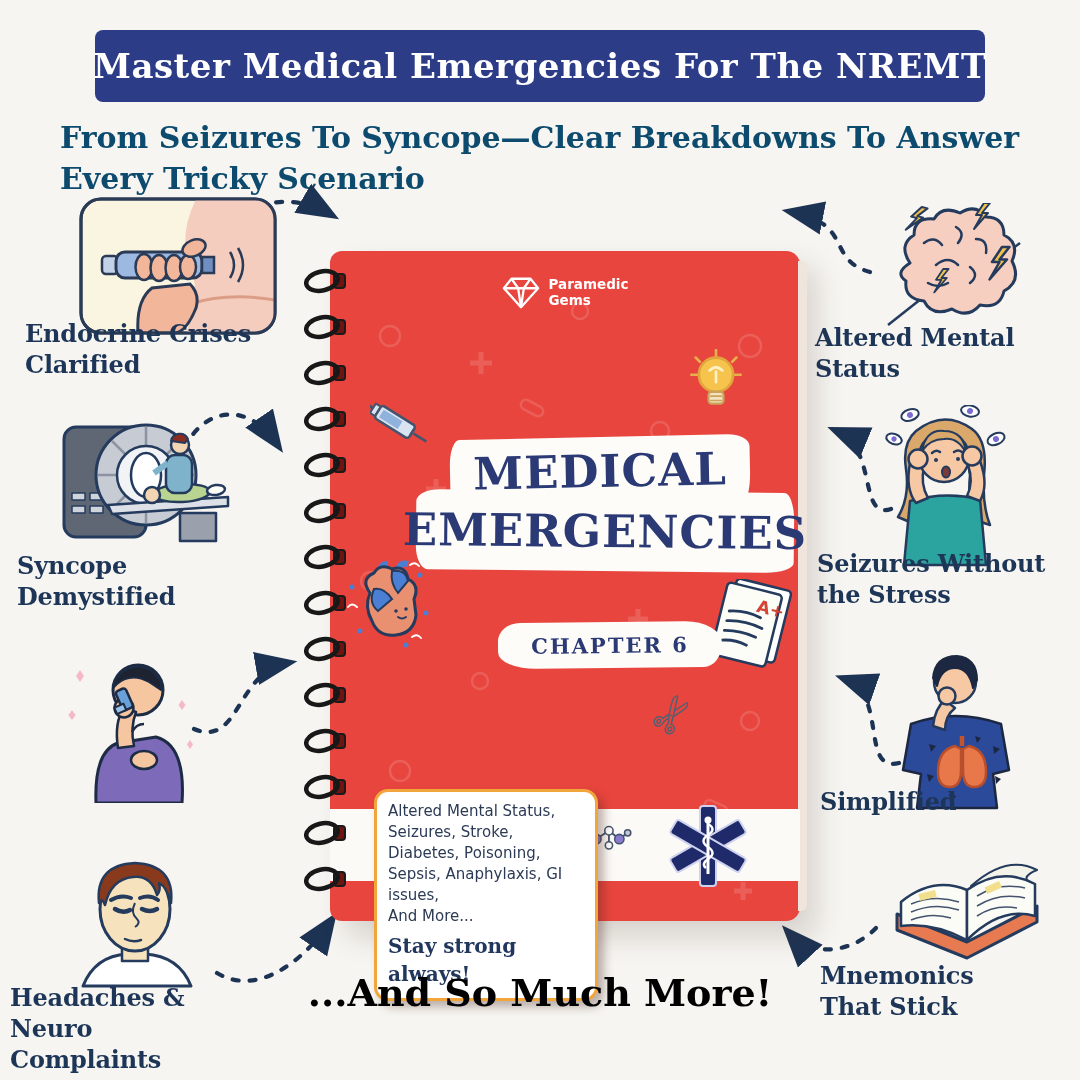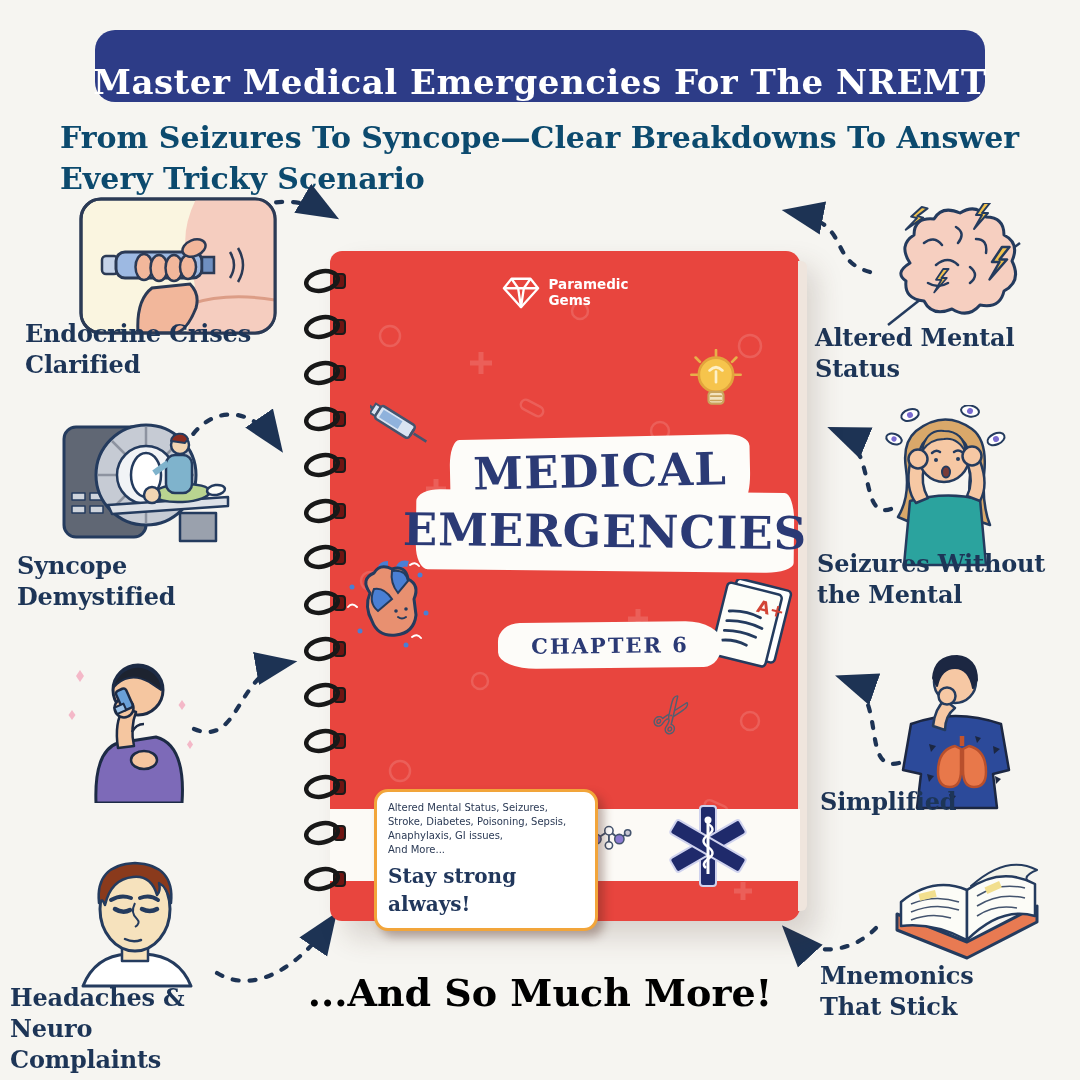--- a/index.html
+++ b/index.html
@@ -1,20 +1,20 @@
 <!DOCTYPE html>
 <html><head>
 <meta charset="utf-8">
 <style>
   html,body{margin:0;padding:0;background:#e9e9e6;}
   .canvas{position:relative;width:1080px;height:1080px;margin:0 auto;background:#f6f5f1;overflow:hidden;
           font-family:"DejaVu Serif",serif;color:#1d3557;}
   
-  .banner{position:absolute;left:95px;top:30px;width:890px;height:72px;background:#2d3c87;border-radius:20px;
-          display:flex;align-items:flex-end;justify-content:center;}
+  .banner{position:absolute;left:95px;top:30px;width:890px;height:72px;background:#2d3c87;border-radius:8px;
+          display:flex;align-items:center;justify-content:center;}
   .banner span{color:#ffffff;font-size:34px;font-weight:bold;letter-spacing:.5px;white-space:nowrap;}
   .subtitle{position:absolute;left:60px;top:118px;width:960px;text-align:left;
             font-size:30px;font-weight:bold;color:#0c4a6e;line-height:1.35;}
   
   svg.arrows{position:absolute;left:0;top:0;width:1080px;height:1080px;z-index:1;pointer-events:none;}
   
   .book{position:absolute;left:330px;top:237px;width:470px;height:670px;background:#e8453e;
         border-radius:12px 14px 14px 12px;z-index:2;box-shadow:16px 16px 28px rgba(80,50,40,.18);margin-top:14px;}
   .book::before{content:"";position:absolute;right:-7px;top:10px;bottom:10px;width:9px;background:#efe5dd;
         border-radius:0 6px 6px 0;z-index:-1;}
@@ -34,21 +34,21 @@
           border-radius:24px 40px 20px 42px / 20px 24px 26px 18px;display:flex;align-items:center;justify-content:center;
           transform:rotate(-.6deg);}
   .chapter-badge span{color:#2b3a75;font-weight:bold;font-size:21px;letter-spacing:2px;}
   .band{position:absolute;left:0;top:558px;width:100%;height:72px;background:#fcfaf6;z-index:2;}
   .star{position:absolute;left:338px;top:553px;z-index:3;}
   .molecule{position:absolute;left:256px;top:565px;z-index:3;}
   .scissors{position:absolute;left:322px;top:436px;z-index:3;font-family:"DejaVu Sans",sans-serif;
             font-size:48px;color:#525f70;transform:rotate(-55deg);}
   .sticker{position:absolute;left:44px;top:538px;width:196px;background:#ffffff;border:3px solid #f2a53a;
            border-radius:14px;padding:9px 11px 10px;z-index:5;box-shadow:6px 6px 10px rgba(80,40,30,.35);}
-  .sticker p{margin:0;font-family:"DejaVu Sans",sans-serif;font-size:10px;line-height:1.4;color:#2b3a55;}
+  .sticker p{margin:0;font-family:"DejaVu Sans",sans-serif;font-size:15px;line-height:1.4;color:#2b3a55;}
   .sticker .tagline{font-family:"DejaVu Serif",serif;font-weight:bold;font-size:20px;color:#21375c;margin-top:5px;}
   
   .illus{position:absolute;z-index:2;}
   .callout-label{position:absolute;z-index:2;text-align:left;font-weight:bold;font-size:24px;
                  color:#1d3557;line-height:1.3;letter-spacing:-.2px;}
   .callout-label span{display:block;}
   
   .footer{position:absolute;left:0;top:970px;width:100%;text-align:center;font-weight:bold;
           font-size:38px;color:#000000;z-index:2;}
 </style>
@@ -224,21 +224,21 @@
           <circle r="3" fill="#7a6bd0"></circle>
         </g>
       <g transform="translate(12,34) rotate(20)">
           <ellipse rx="8" ry="5" fill="#fff" stroke="#243b5e" stroke-width="2"></ellipse>
           <circle r="2.6" fill="#7a6bd0"></circle>
         </g>
     </g>
   </svg>
   <div class="callout-label" style="left:817px;top:548px;width:260px">
     <span>Seizures Without</span>
-      <span>the Mental</span>
+      <span>the Stress</span>
   </div>
 
   <svg class="illus" style="left:885px;top:648px" width="135" height="162" viewBox="0 0 135 162">
     <g stroke="#1c2742" stroke-linejoin="round">
       <path d="M26,76 Q70,60 116,76 L124,122 L108,126 L112,160 L32,160 L36,126 L18,122 z" fill="#2c4a9a" stroke-width="2.5"></path>
       <circle cx="70" cy="34" r="21" fill="#f6c8a4" stroke="#243b5e" stroke-width="2.5"></circle>
       <path d="M48,30 Q50,8 72,8 Q92,10 92,32 L88,40 Q84,20 70,20 Q56,20 52,38 z" fill="#1c2742" stroke-width="2"></path>
       <path d="M48,78 q2,-18 12,-26 l10,8 q-10,8 -10,22 z" fill="#f6c8a4" stroke="#243b5e" stroke-width="2.5"></path>
       <circle cx="62" cy="48" r="8.5" fill="#f6c8a4" stroke="#243b5e" stroke-width="2.5"></circle>
       <path d="M77,88 v10" stroke="#c2542e" stroke-width="4.5" fill="none"></path>

